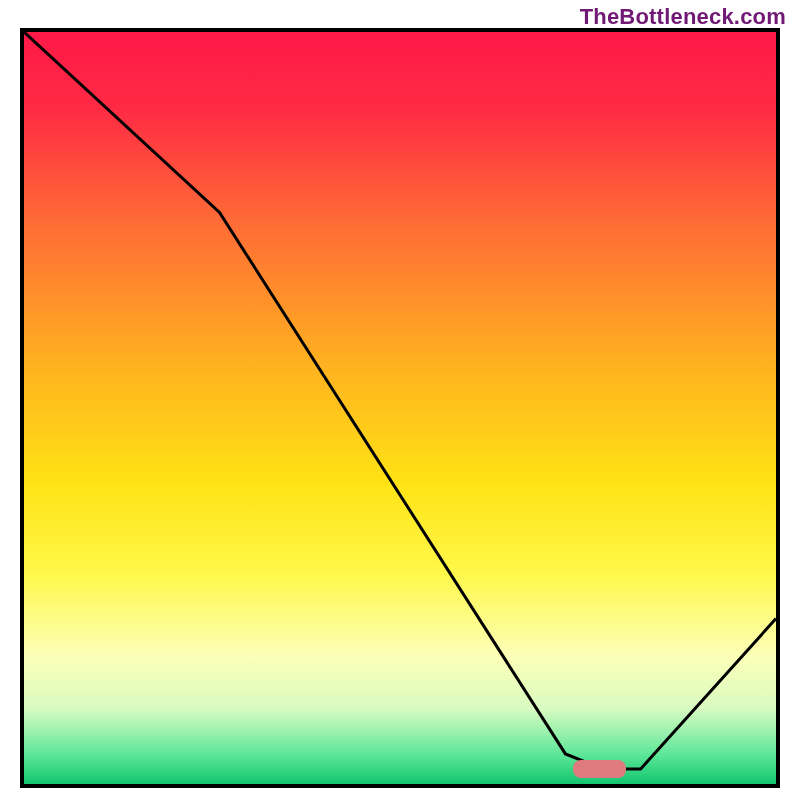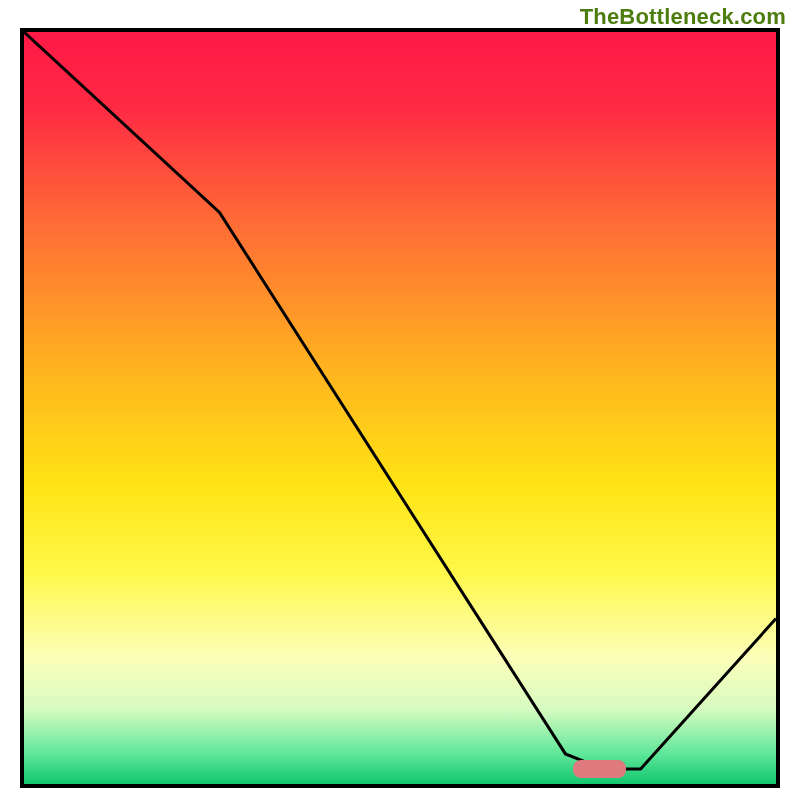--- a/index.html
+++ b/index.html
@@ -10,21 +10,21 @@
     background: #ffffff;
     font-family: Arial, Helvetica, sans-serif;
     overflow: hidden;
   }
   .watermark {
     position: absolute;
     top: 4px;
     right: 14px;
     font-size: 22px;
     font-weight: 600;
-    color: #4d7c0f;
+    color: #701a75;
     letter-spacing: 0.2px;
     z-index: 50;
     user-select: none;
   }
   .frame {
     position: absolute;
     left: 20px;
     top: 28px;
     width: 760px;
     height: 760px;

